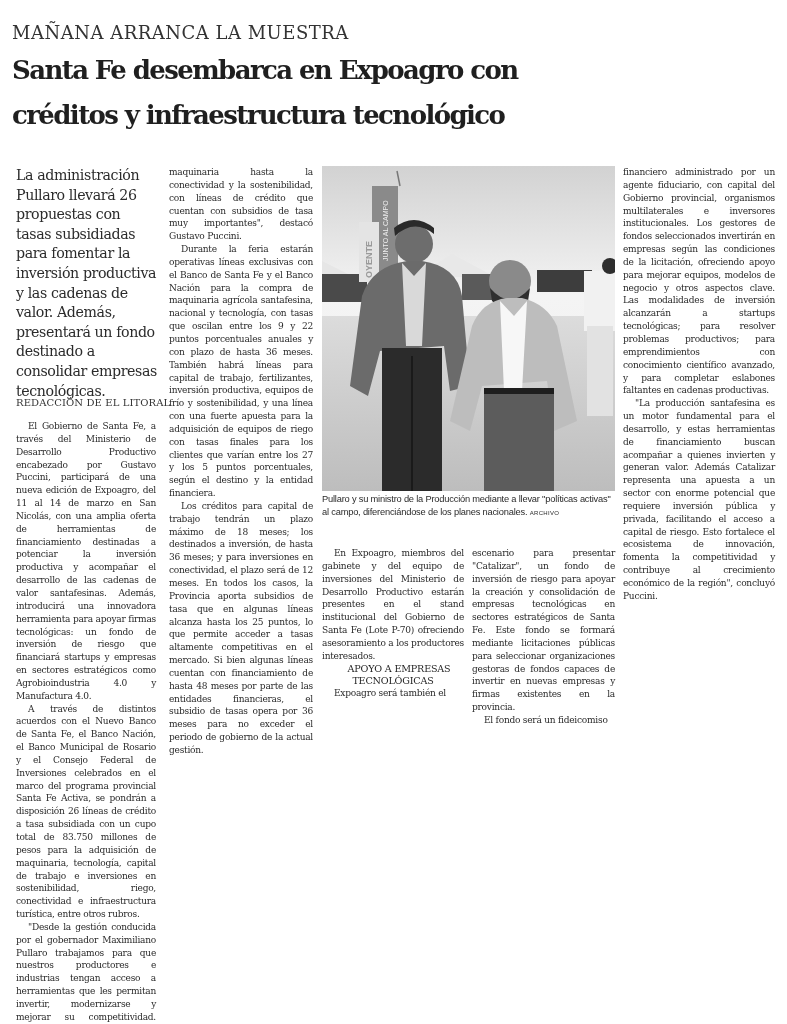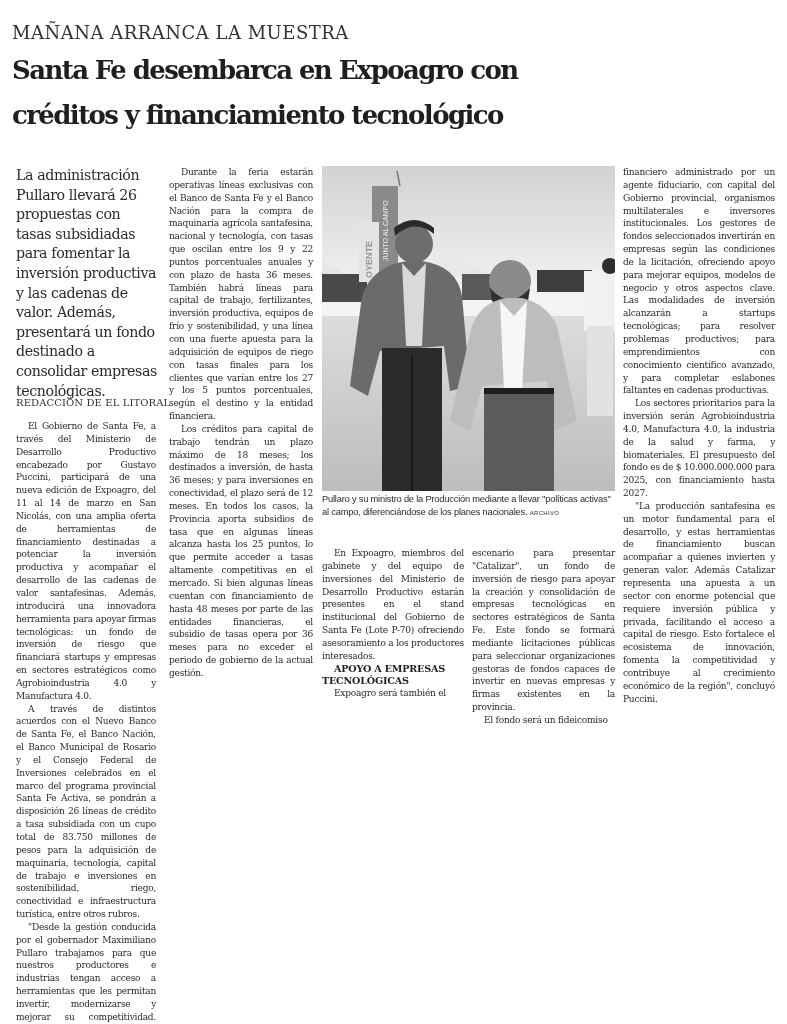--- a/index.html
+++ b/index.html
@@ -11,48 +11,49 @@
   .lead p{margin:0;}
   .byline{position:absolute;left:16px;top:397px;font-size:10px;letter-spacing:0.1px;color:#333;}
   .col{position:absolute;font-size:9.05px;line-height:12.85px;color:#2a2a2a;text-align:justify;letter-spacing:-0.25px;}
   .col p{margin:0;text-indent:12px;}
   .col p.noindent{text-indent:0;}
   .col1{left:16px;top:420px;width:140px;}
   .col2{left:169px;top:166px;width:144px;}
   .col3{left:322px;top:547px;width:142px;}
   .col4{left:472px;top:547px;width:143px;}
   .col5{left:623px;top:166px;width:152px;}
-  .subhead{font-weight:bold;font-size:9.6px;line-height:12px;margin:11px 0 0 14px;text-indent:0;text-align:left;color:#1f1f1f;letter-spacing:-0.2px;}
+  .subhead{font-weight:normal;font-size:9.6px;line-height:12px;margin:11px 0 0 14px;text-indent:0;text-align:center;color:#1f1f1f;letter-spacing:-0.2px;}
   .photo{position:absolute;left:322px;top:166px;width:293px;height:325px;overflow:hidden;background:#d8d8d8;}
   .caption{position:absolute;left:322px;top:493px;width:296px;font-family:"Liberation Sans",sans-serif;font-size:9.3px;line-height:12.8px;color:#2a2a2a;letter-spacing:-0.2px;}
   .caption .credit{font-size:6px;letter-spacing:0.3px;}
 </style>
 </head>
 <body>
 
 <div class="kicker">MAÑANA ARRANCA LA MUESTRA</div>
 
 <h1 class="headline" style="margin:0;">
   <span>Santa Fe desembarca en Expoagro con</span>
-  <span>créditos y  financiamiento tecnológico</span>
+  <span>créditos y  infraestructura tecnológico</span>
 </h1>
 
 <div class="lead">
   <p>La administración Pullaro llevará 26 propuestas con tasas subsidiadas para fomentar la inversión productiva y las cadenas de valor. Además, presentará un fondo destinado a consolidar empresas tecnológicas.</p>
 </div>
 
 <div class="byline">REDACCIÓN DE EL LITORAL</div>
 
 <div class="col col1">
   <p>El Gobierno de Santa Fe, a través del Ministerio de Desarrollo Productivo encabezado por Gustavo Puccini, participará de una nueva edición de Expoagro, del 11 al 14 de marzo en San Nicolás, con una amplia oferta de herramientas de financiamiento destinadas a potenciar la inversión productiva y acompañar el desarrollo de las cadenas de valor santafesinas. Además, introducirá una innovadora herramienta para apoyar firmas tecnológicas: un fondo de inversión de riesgo que financiará startups y empresas en sectores estratégicos como Agrobioindustria 4.0 y Manufactura 4.0.</p>
   <p>A través de distintos acuerdos con el Nuevo Banco de Santa Fe, el Banco Nación, el Banco Municipal de Rosario y el Consejo Federal de Inversiones celebrados en el marco del programa provincial Santa Fe Activa, se pondrán a disposición 26 líneas de crédito a tasa subsidiada con un cupo total de 83.750 millones de pesos para la adquisición de maquinaria, tecnología, capital de trabajo e inversiones en sostenibilidad, riego, conectividad e infraestructura turística, entre otros rubros.</p>
   <p>"Desde la gestión conducida por el gobernador Maximiliano Pullaro trabajamos para que nuestros productores e industrias tengan acceso a herramientas que les permitan invertir, modernizarse y mejorar su competitividad. Vamos a Expoagro con una propuesta integral que abarca desde la compra de</p>
 </div>
 
 <div class="col col2">
+  <p class="noindent">maquinaria hasta la conectividad y la sostenibilidad, con líneas de crédito que cuentan con subsidios de tasa muy importantes", destacó Gustavo Puccini.</p>
   <p>Durante la feria estarán operativas líneas exclusivas con el Banco de Santa Fe y el Banco Nación para la compra de maquinaria agrícola santafesina, nacional y tecnología, con tasas que oscilan entre los 9 y 22 puntos porcentuales anuales y con plazo de hasta 36 meses. También habrá líneas para capital de trabajo, fertilizantes, inversión productiva, equipos de frío y sostenibilidad, y una línea con una fuerte apuesta para la adquisición de equipos de riego con tasas finales para los clientes que varían entre los 27 y los 5 puntos porcentuales, según el destino y la entidad financiera.</p>
   <p>Los créditos para capital de trabajo tendrán un plazo máximo de 18 meses; los destinados a inversión, de hasta 36 meses; y para inversiones en conectividad, el plazo será de 12 meses. En todos los casos, la Provincia aporta subsidios de tasa que en algunas líneas alcanza hasta los 25 puntos, lo que permite acceder a tasas altamente competitivas en el mercado. Si bien algunas líneas cuentan con financiamiento de hasta 48 meses por parte de las entidades financieras, el subsidio de tasas opera por 36 meses para no exceder el periodo de gobierno de la actual gestión.</p>
 </div>
 
 <div class="photo">
   <svg width="293" height="325" viewBox="0 0 293 325">
     <defs>
       <linearGradient id="sky" x1="0" y1="0" x2="0" y2="1">
         <stop offset="0" stop-color="#d2d2d2"></stop>
         <stop offset="0.4" stop-color="#f4f4f4"></stop>
@@ -110,15 +111,14 @@
   <p>Expoagro será también el</p>
 </div>
 
 <div class="col col4">
   <p class="noindent">escenario para presentar "Catalizar", un fondo de inversión de riesgo para apoyar la creación y consolidación de empresas tecnológicas en sectores estratégicos de Santa Fe. Este fondo se formará mediante licitaciones públicas para seleccionar organizaciones gestoras de fondos capaces de invertir en nuevas empresas y firmas existentes en la provincia.</p>
   <p>El fondo será un fideicomiso</p>
 </div>
 
 <div class="col col5">
   <p class="noindent">financiero administrado por un agente fiduciario, con capital del Gobierno provincial, organismos multilaterales e inversores institucionales. Los gestores de fondos seleccionados invertirán en empresas según las condiciones de la licitación, ofreciendo apoyo para mejorar equipos, modelos de negocio y otros aspectos clave. Las modalidades de inversión alcanzarán a startups tecnológicas; para resolver problemas productivos; para emprendimientos con conocimiento científico avanzado, y para completar eslabones faltantes en cadenas productivas.</p>
-  <p>Los sectores prioritarios para la inversión serán Agrobioindustria 4.0, Manufactura 4.0, la industria de la salud y farma, y biomateriales. El presupuesto del fondo es de $ 10.000.000.000 para 2025, con financiamiento hasta 2027.</p>
   <p>"La producción santafesina es un motor fundamental para el desarrollo, y estas herramientas de financiamiento buscan acompañar a quienes invierten y generan valor. Además Catalizar representa una apuesta a un sector con enorme potencial que requiere inversión pública y privada, facilitando el acceso a capital de riesgo. Esto fortalece el ecosistema de innovación, fomenta la competitividad y contribuye al crecimiento económico de la región", concluyó Puccini.</p>
 </div>
 
 </body></html>

